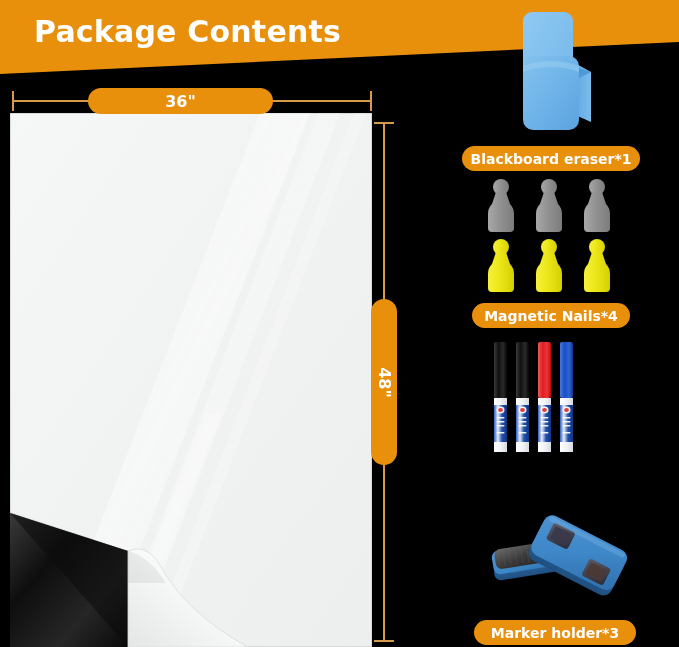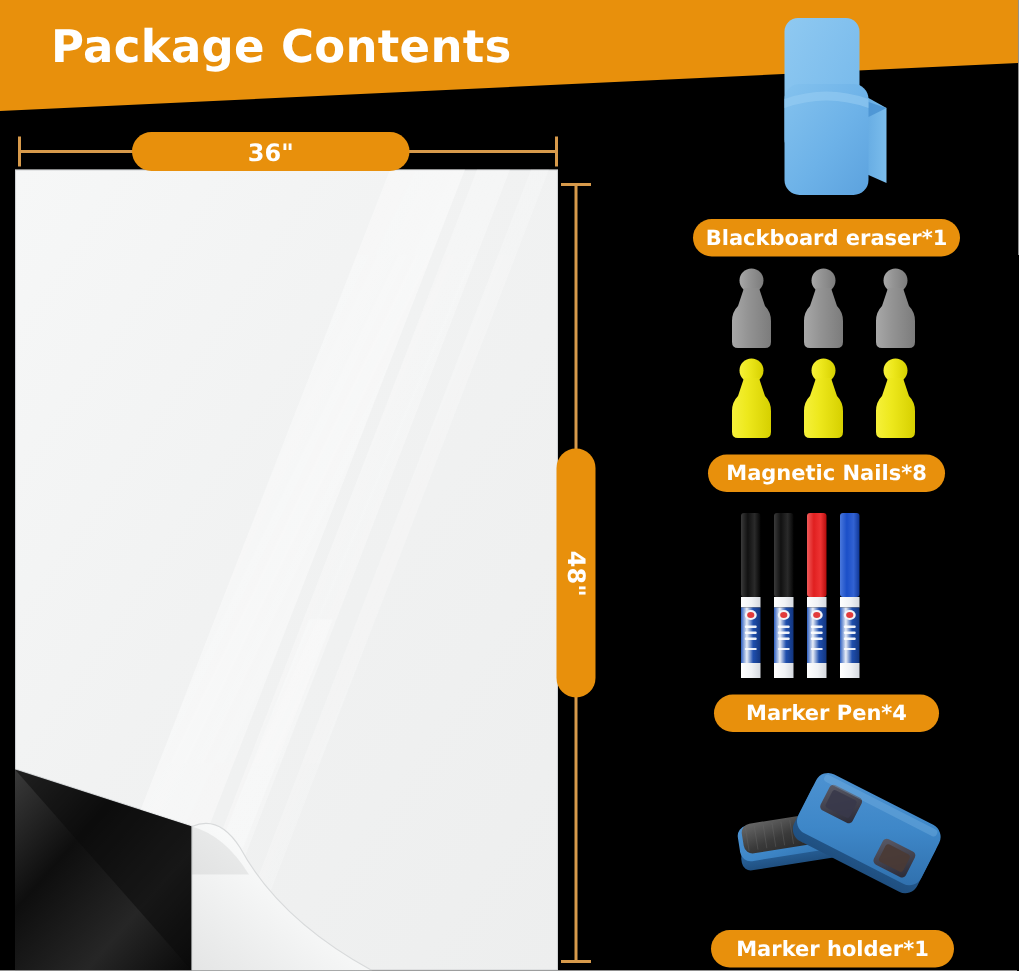--- a/index.html
+++ b/index.html
@@ -294,21 +294,21 @@
         <circle cx="16" cy="9" r="8"></circle>
         <path d="M11,14 L21,14 L25,26 Q29,30 29,36 L29,50 Q29,54 25,54 L7,54 Q3,54 3,50 L3,36 Q3,30 7,26 Z"></path>
       </g>
       <g transform="translate(96,0)">
         <circle cx="16" cy="9" r="8"></circle>
         <path d="M11,14 L21,14 L25,26 Q29,30 29,36 L29,50 Q29,54 25,54 L7,54 Q3,54 3,50 L3,36 Q3,30 7,26 Z"></path>
       </g>
     </g>
   </svg>
   <div class="item-pill" style="left:472px; top:303px; width:158px;">
-    <span>Magnetic Nails*8</span>
+    <span>Magnetic Nails*4</span>
   </div>
 
   <svg class="art" style="left:492px; top:342px; width:96px; height:110px;" viewBox="0 0 96 110">
     <defs>
       <linearGradient id="capK" x1="0" y1="0" x2="1" y2="0">
         <stop offset="0%" stop-color="#3A3A3A"></stop>
           <stop offset="35%" stop-color="#111111"></stop>
         <stop offset="70%" stop-color="#2A2A2A"></stop>
           <stop offset="100%" stop-color="#050505"></stop>
       </linearGradient>
@@ -392,23 +392,20 @@
         <rect x="0" y="100" width="13" height="10" fill="url(#barrel)"></rect>
         <g fill="#FFFFFF" opacity="0.92">
           <rect x="2.5" y="75" width="8" height="1.6" rx="0.8"></rect>
           <rect x="2.5" y="79" width="8" height="1.6" rx="0.8"></rect>
           <rect x="2.5" y="83" width="8" height="1.6" rx="0.8"></rect>
           <rect x="2.5" y="90" width="8" height="1.4" rx="0.7"></rect>
         </g>
       </g>
     </g>
   </svg>
-  <div class="item-pill" style="left:476px; top:463px; width:150px;">
-    <span>Marker Pen*4</span>
-  </div>
 
   <svg class="art" style="left:480px; top:512px; width:150px; height:92px;" viewBox="0 0 150 92">
     <defs>
       <linearGradient id="blkTop" x1="0" y1="0" x2="1" y2="1">
         <stop offset="0%" stop-color="#4E93D2"></stop>
         <stop offset="50%" stop-color="#3E87C8"></stop>
         <stop offset="100%" stop-color="#2F6FAC"></stop>
       </linearGradient>
       <linearGradient id="blkSide" x1="0" y1="0" x2="0" y2="1">
         <stop offset="0%" stop-color="#2E6CA8"></stop>
@@ -450,16 +447,16 @@
       <rect x="50" y="22" width="92" height="44" rx="9" fill="url(#blkSide)"></rect>
       <rect x="50" y="16" width="92" height="44" rx="9" fill="url(#blkTop)"></rect>
       <rect x="60" y="22" width="24" height="19" rx="3" fill="url(#pad)"></rect>
       <rect x="63" y="25" width="18" height="13" rx="2" fill="#39394A" opacity="0.9"></rect>
       <rect x="108" y="38" width="24" height="19" rx="3" fill="url(#pad)"></rect>
       <rect x="111" y="41" width="18" height="13" rx="2" fill="#4A3A34" opacity="0.9"></rect>
       <rect x="54" y="18" width="84" height="5" rx="2.5" fill="#7FB6E4" opacity="0.35"></rect>
     </g>
   </svg>
   <div class="item-pill" style="left:474px; top:620px; width:162px;">
-    <span>Marker holder*1</span>
+    <span>Marker holder*3</span>
   </div>
 
 </div>
 
 </body></html>

